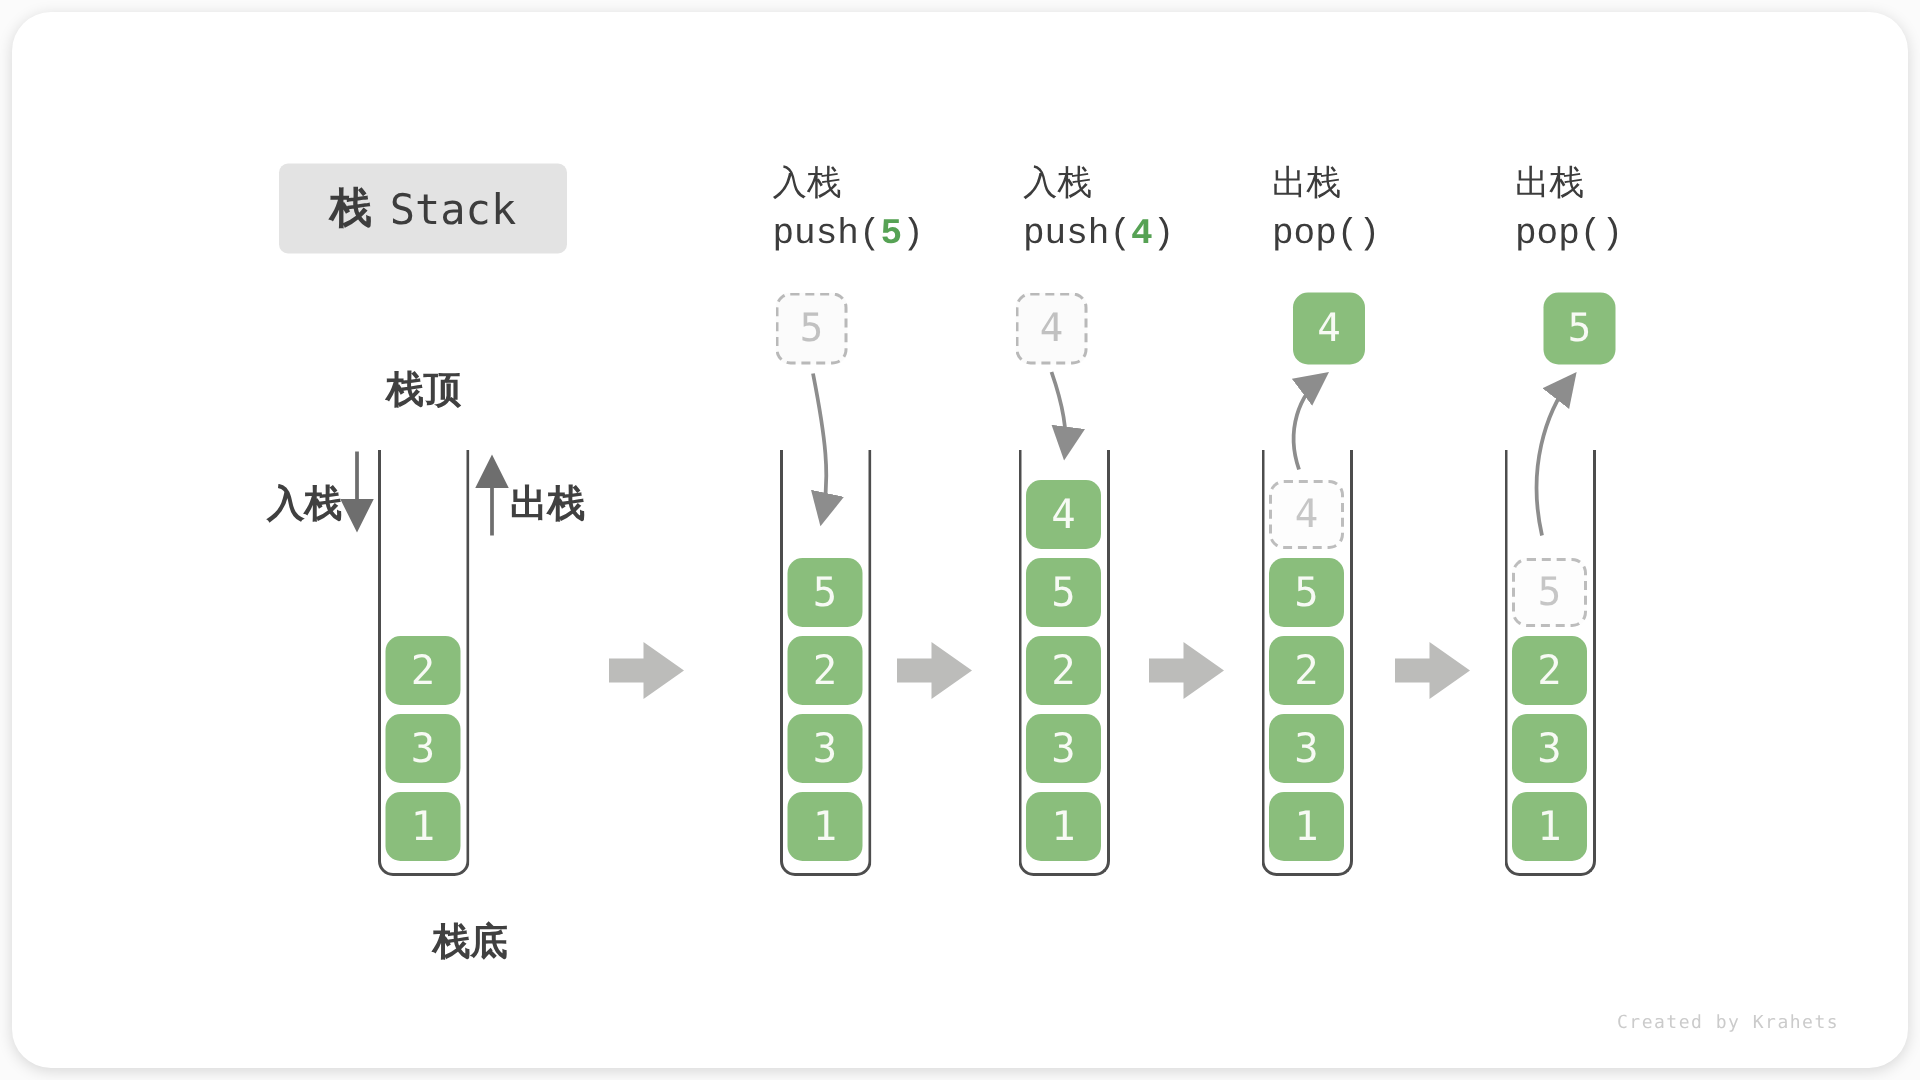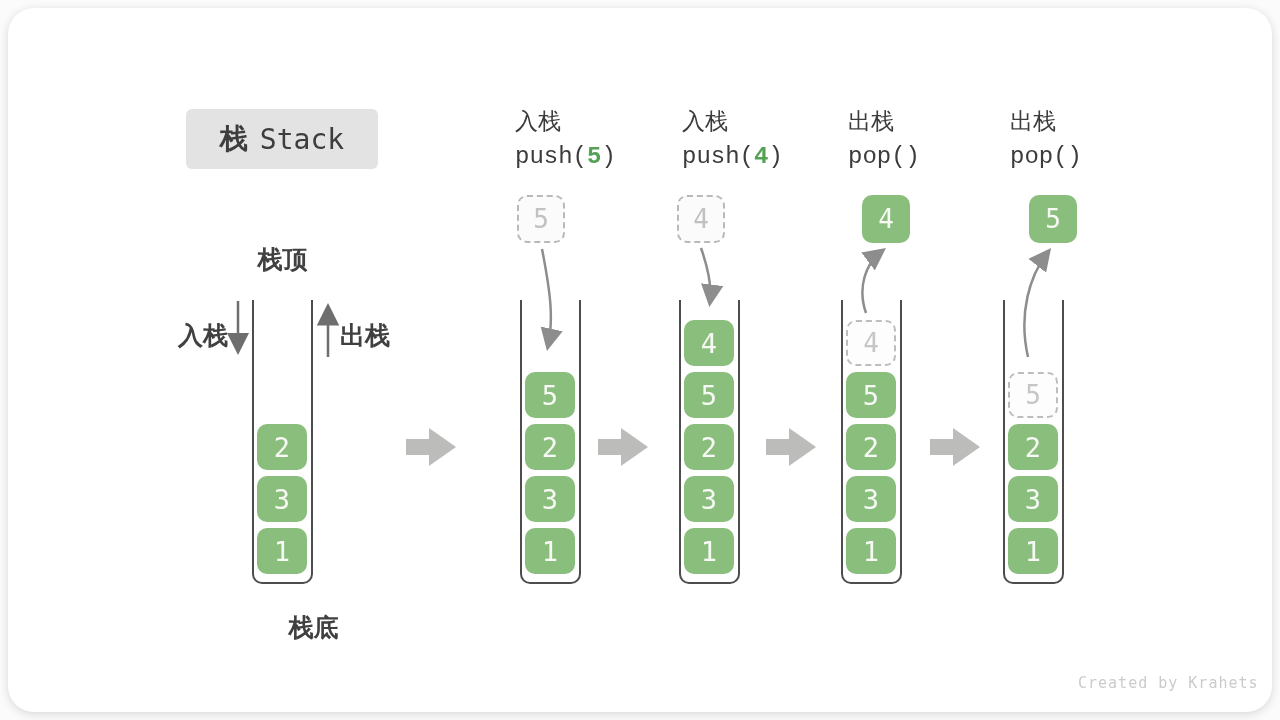--- a/index.html
+++ b/index.html
@@ -54,21 +54,21 @@
   .float-box {
     position: absolute; top: 195px; width: 48px; height: 48px; border-radius: 10px;
     font-family: "DejaVu Sans Mono", monospace; font-size: 26px;
     display: flex; align-items: center; justify-content: center;
   }
   .float-ghost { border: 2px dashed #b9b9b9; background: #fbfbfb; color: #c1c1c1; }
   .float-solid { background: #8abe7c; color: #f7faf4; }
   .overlay { position: absolute; left: 0; top: 0; pointer-events: none; }
   .watermark {
     position: absolute; left: 1078px; top: 674px;
-    font-family: "DejaVu Sans Mono", monospace; font-size: 15px;
+    font-family: "DejaVu Sans Mono", monospace; font-size: 12px;
     color: #cbcbcb; letter-spacing: 1px; white-space: nowrap;
   }
 </style>
 </head>
 <body>
 
 <div class="canvas">
   <div class="card"></div>
 
   <div class="title-box">

